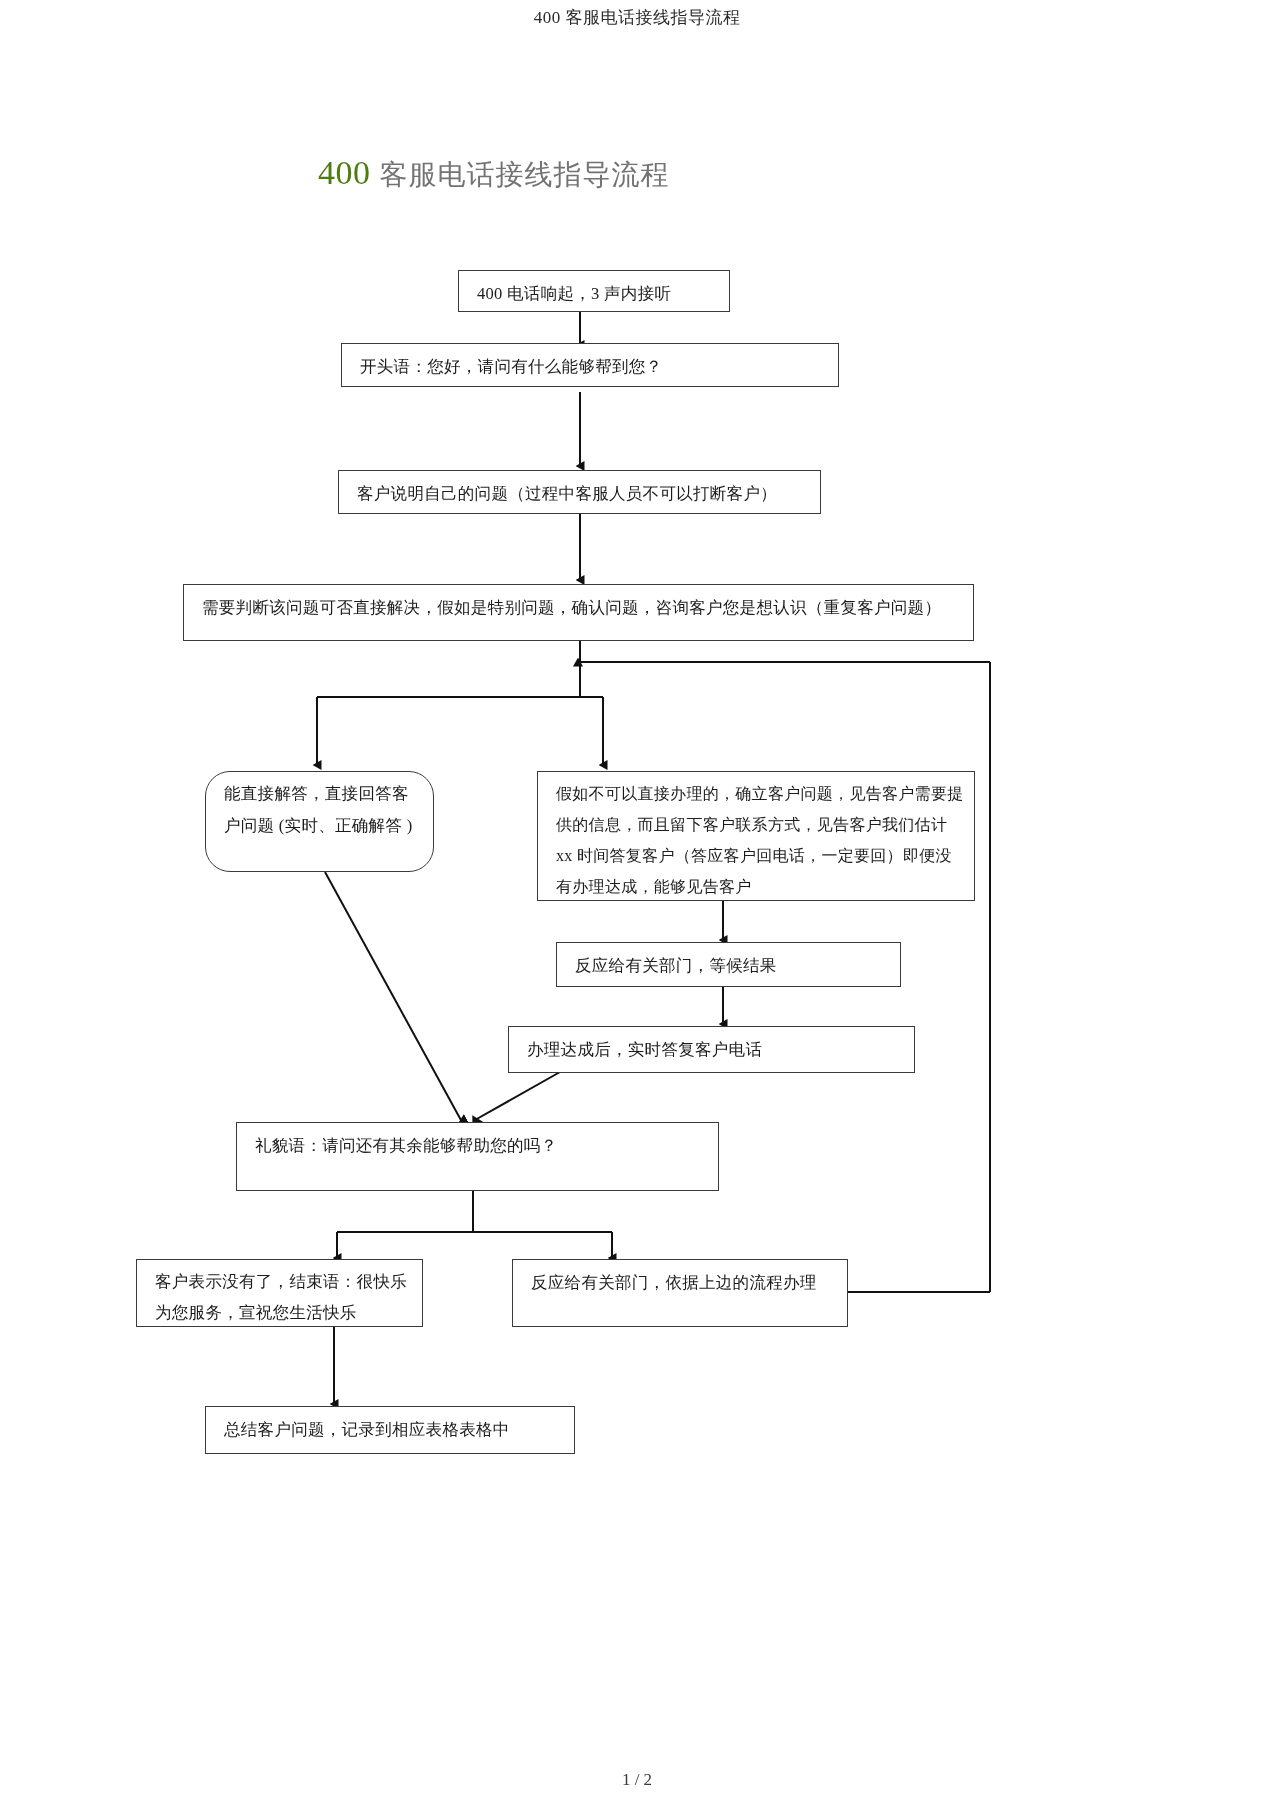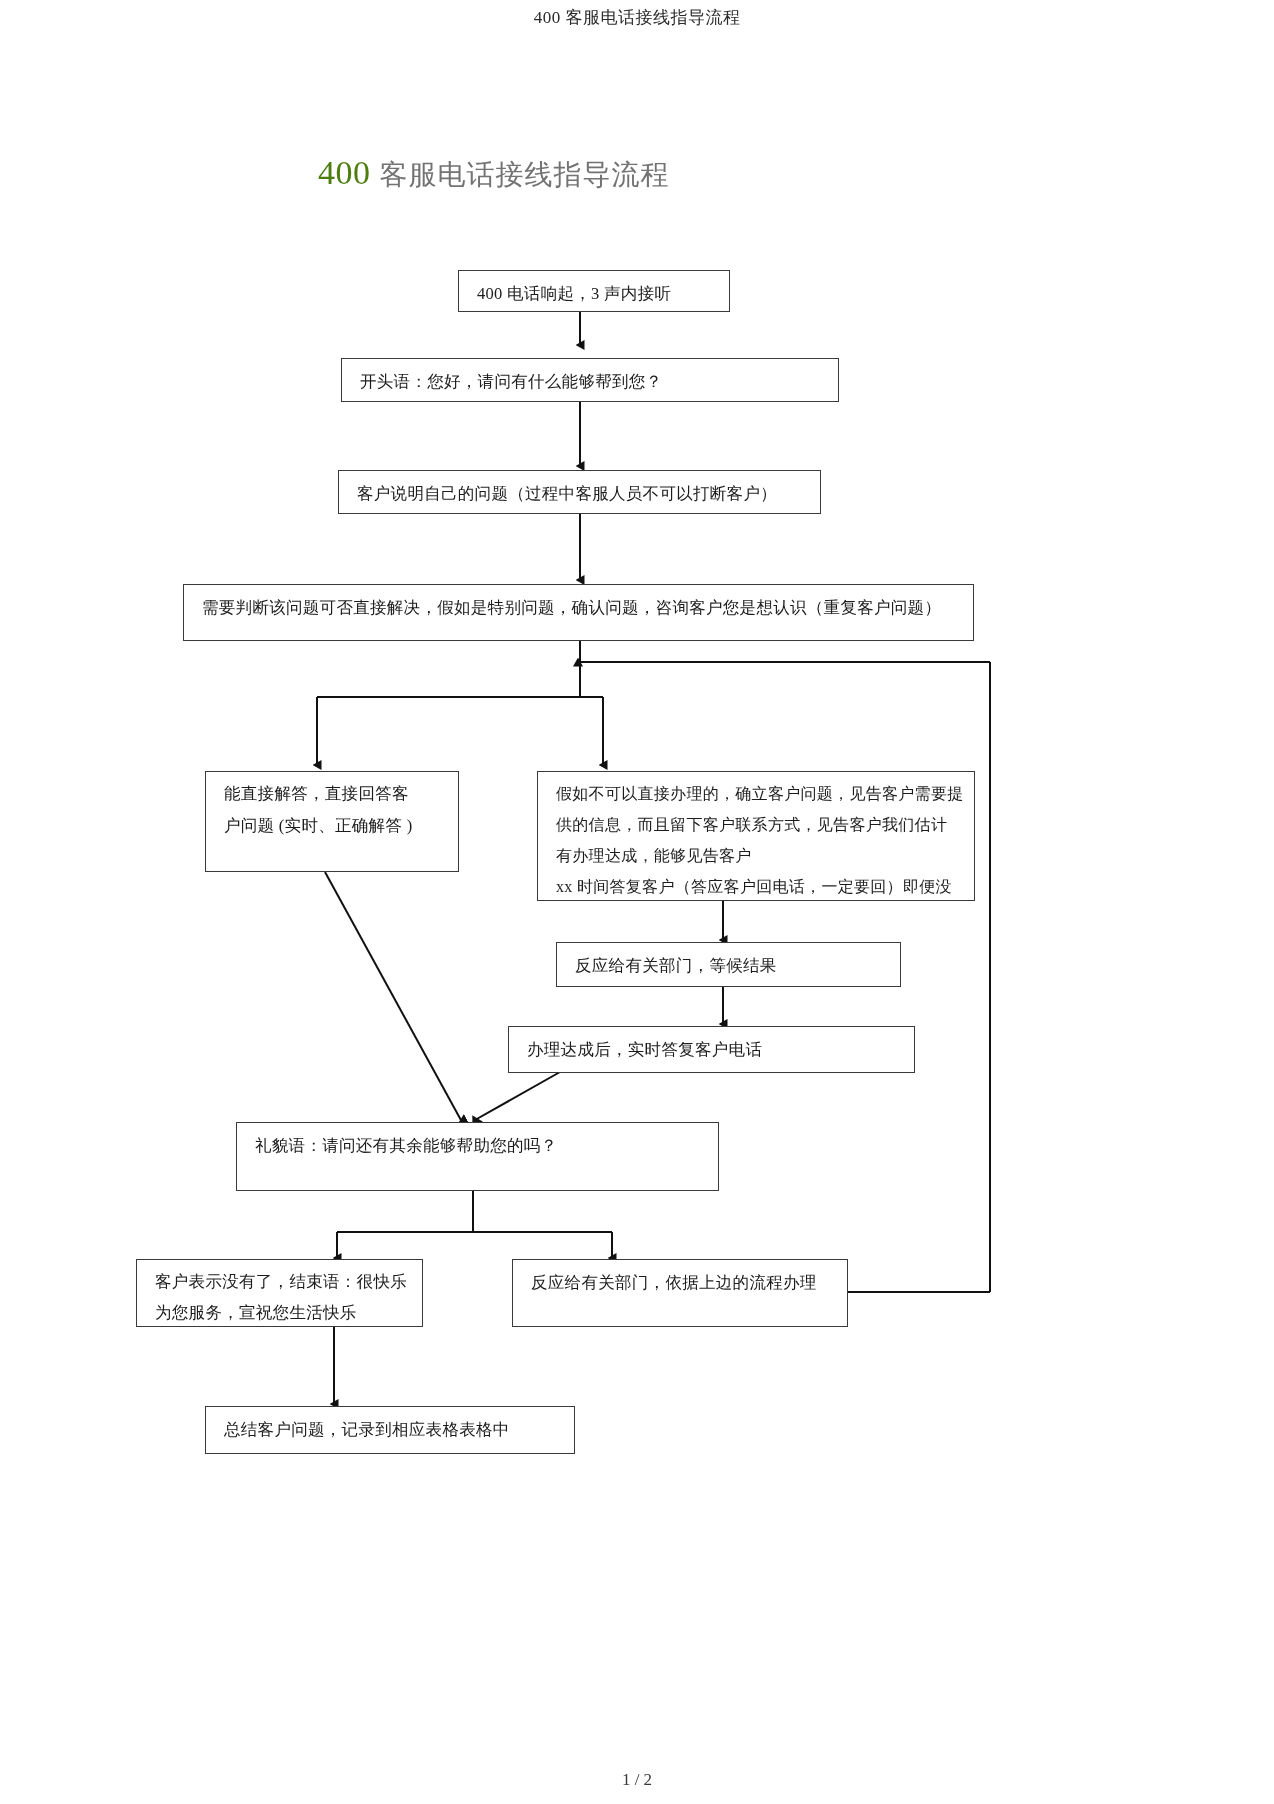--- a/index.html
+++ b/index.html
@@ -134,42 +134,42 @@
     <line x1="847" y1="1292" x2="990" y2="1292"></line>
     <line x1="990" y1="1292" x2="990" y2="662"></line>
     <line x1="990" y1="662" x2="578" y2="662" marker-end="url(#arrow)"></line>
   </g>
 </svg>
 
 <div class="node" style="left:458px; top:270px; width:272px; height:42px;">
   <span class="line">400 电话响起，3 声内接听</span>
 </div>
 
-<div class="node" style="left:341px; top:358px; width:498px; height:44px;">
+<div class="node" style="left:341px; top:343px; width:498px; height:44px;">
   <span class="line">开头语：您好，请问有什么能够帮到您？</span>
 </div>
 
 <div class="node" style="left:338px; top:470px; width:483px; height:44px;">
   <span class="line">客户说明自己的问题（过程中客服人员不可以打断客户）</span>
 </div>
 
 <div class="node" style="left:183px; top:584px; width:791px; height:57px;">
   <span class="line">需要判断该问题可否直接解决，假如是特别问题，确认问题，咨询客户您是想认识（重复客户问题）</span>
 </div>
 
-<div class="node" style="left:205px; top:771px; width:254px; height:101px; line-height:32px;">
+<div class="node" style="left:205px; top:771px; width:229px; height:101px; line-height:32px;border-radius:25px;">
   <span class="line">能直接解答，直接回答客</span>
   <span class="line">户问题 (实时、正确解答  )</span>
 </div>
 
 <div class="node" style="left:537px; top:771px; width:438px; height:130px; line-height:31px; font-size:16px;">
   <span class="line">假如不可以直接办理的，确立客户问题，见告客户需要提</span>
   <span class="line">供的信息，而且留下客户联系方式，见告客户我们估计</span>
+  <span class="line">xx 时间答复客户（答应客户回电话，一定要回）即便没</span>
   <span class="line">有办理达成，能够见告客户</span>
-  <span class="line">xx 时间答复客户（答应客户回电话，一定要回）即便没</span>
 </div>
 
 <div class="node" style="left:556px; top:942px; width:345px; height:45px;">
   <span class="line">反应给有关部门，等候结果</span>
 </div>
 
 <div class="node" style="left:508px; top:1026px; width:407px; height:47px;">
   <span class="line">办理达成后，实时答复客户电话</span>
 </div>
 

